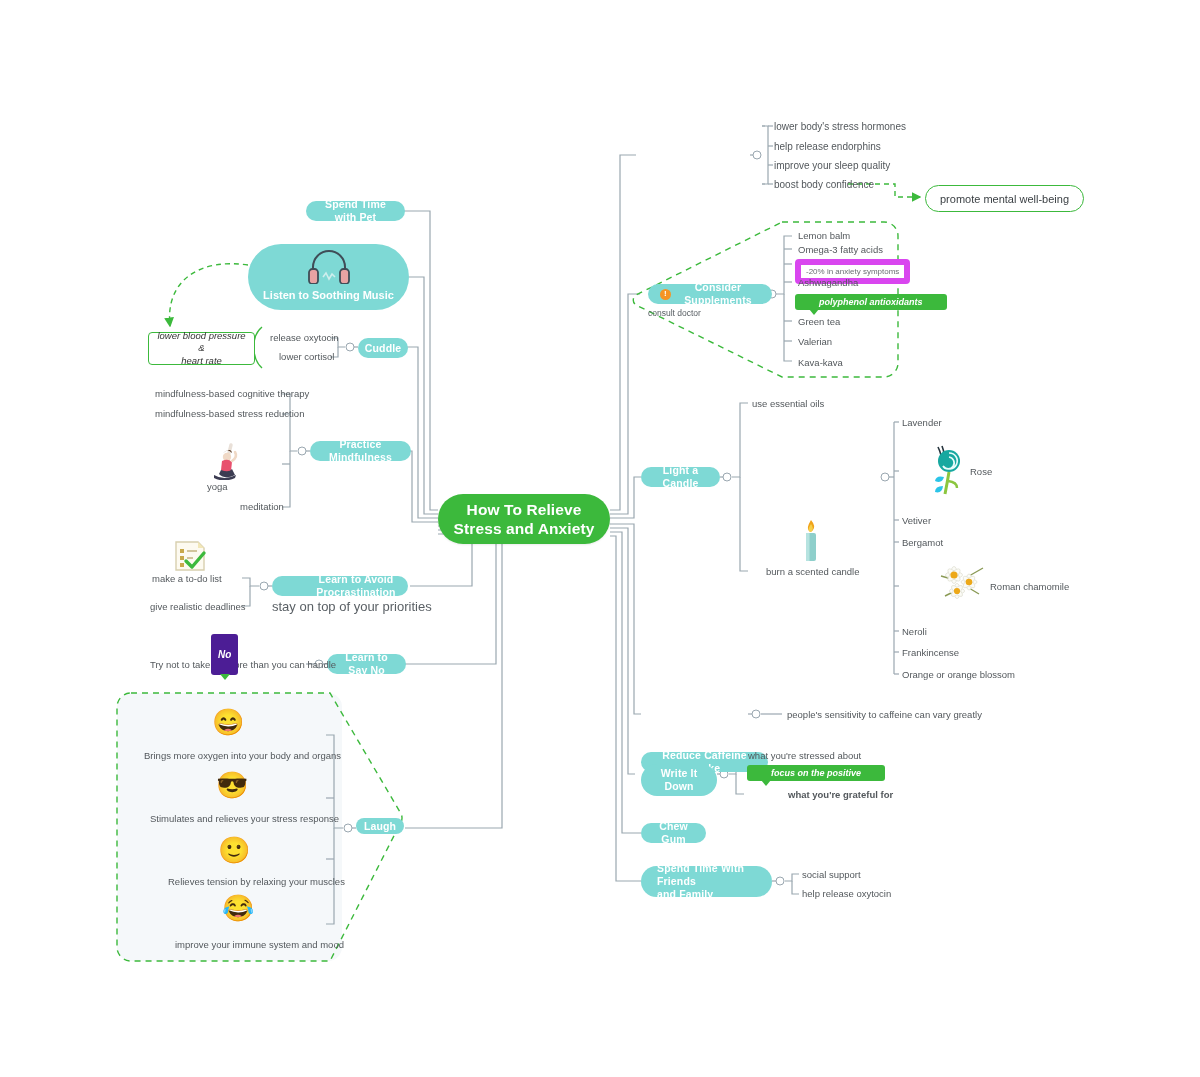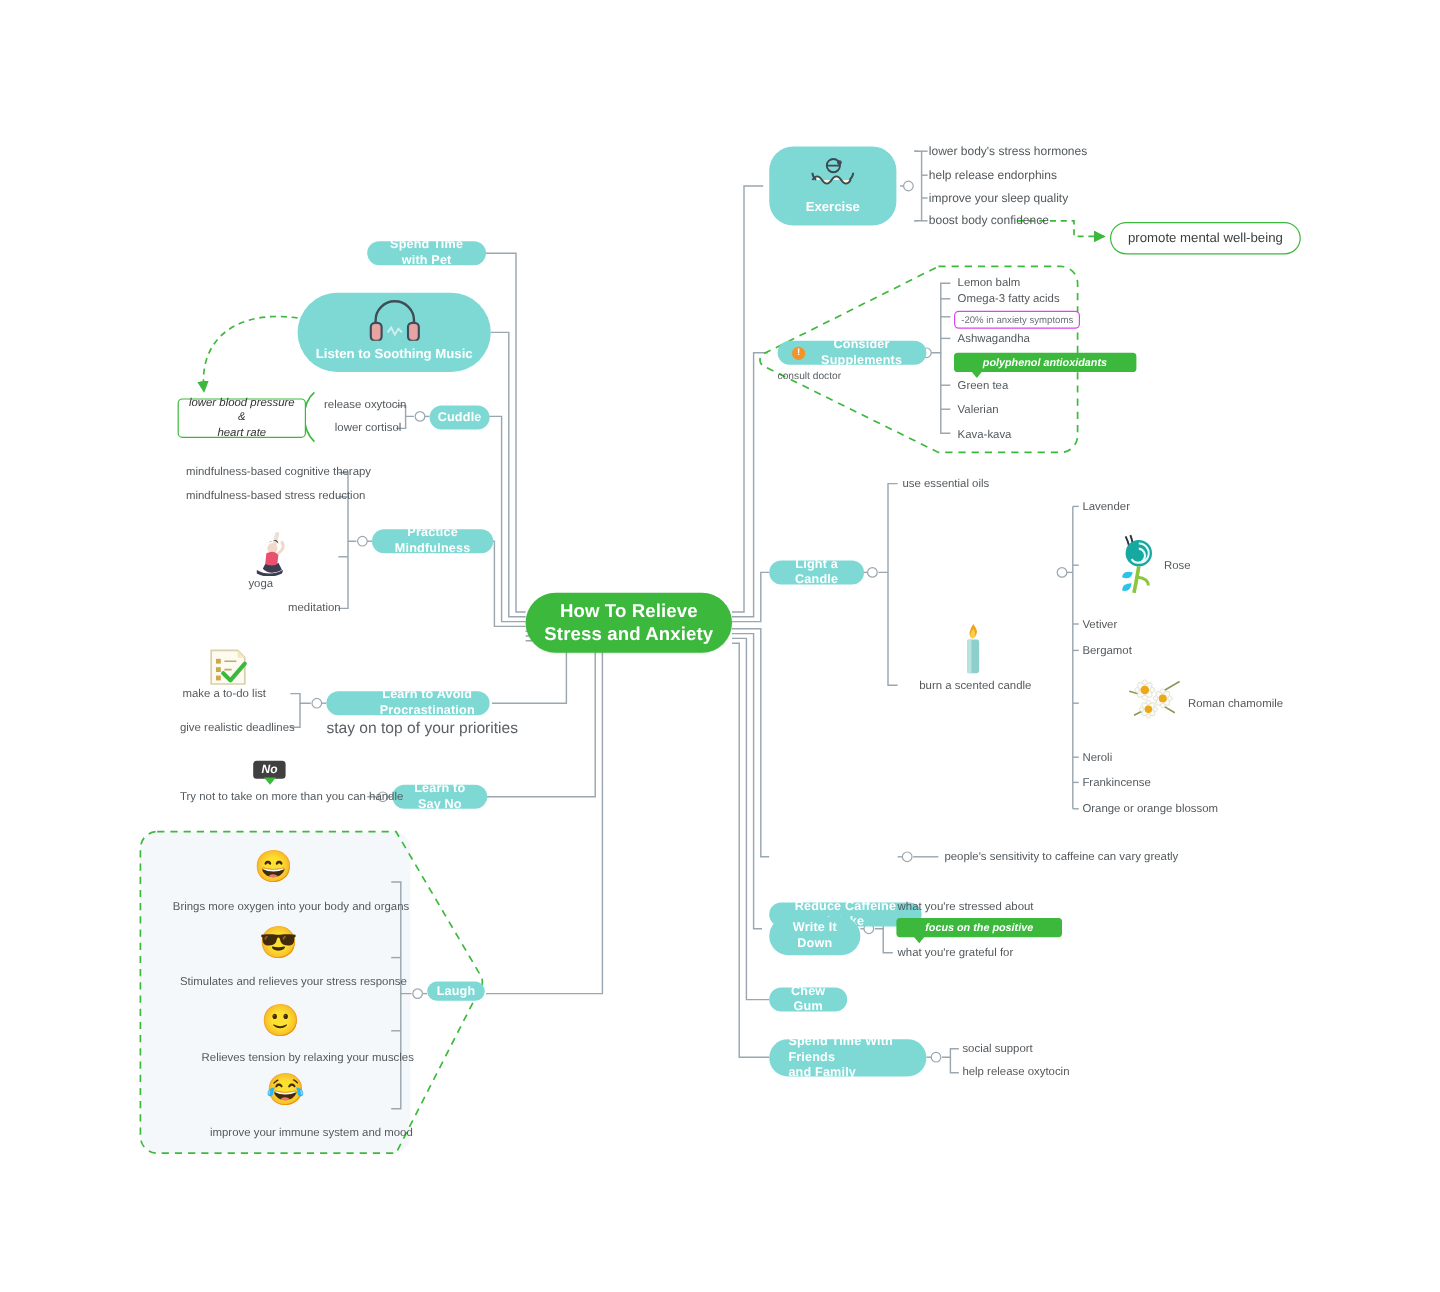--- a/index.html
+++ b/index.html
@@ -35,21 +35,21 @@
   .bigpill .glyph{flex:1;display:flex;align-items:center;justify-content:center;}
 
   
   .leaf{position:absolute;font-size:9.5px;color:#53585c;white-space:nowrap;line-height:1.3;}
   .leaf.big{font-size:10px;}
   .leaf.c{text-align:center;}
 
   
   .note{
     position:absolute;font-size:8px;color:#6a6f73;white-space:nowrap;
-    background:#fff;border:1px solid #d946ef;border-radius:4px;padding:2px 5px;
+    background:#fff;border:6px solid #d946ef;border-radius:4px;padding:2px 5px;
   }
   
   .callout{
     position:absolute;background:#3cb93c;color:#fff;font-size:9px;font-weight:bold;
     font-style:italic;padding:3px 24px;border-radius:3px;white-space:nowrap;
   }
   .callout:after{
     content:"";position:absolute;left:14px;bottom:-5px;width:0;height:0;
     border-left:5px solid transparent;border-right:5px solid transparent;
     border-top:6px solid #3cb93c;
@@ -63,22 +63,22 @@
   .gpill{
     position:absolute;border:1.4px solid #3cb93c;border-radius:999px;color:#3a3f43;
     font-size:11px;display:flex;align-items:center;justify-content:center;
     background:#fff;white-space:nowrap;padding:0 14px;
   }
   
   .region-fill{position:absolute;background:#f5f8fa;border-radius:14px;}
 
   .emoji{position:absolute;text-align:center;line-height:1;}
   .badge-no{
-    position:absolute;background:#404040;color:#fff;font-size:10px;font-weight:bold;
-    font-style:italic;padding:2px 7px;border-radius:3px;
+    position:absolute;background:#4c1d95;color:#fff;font-size:10px;font-weight:bold;
+    font-style:italic;padding:15px 7px;border-radius:3px;
   }
   .badge-no:after{
     content:"";position:absolute;left:9px;bottom:-5px;width:0;height:0;
     border-left:5px solid transparent;border-right:5px solid transparent;
     border-top:6px solid #3cb93c;
   }
   .warn-dot{
     width:11px;height:11px;border-radius:50%;background:#f59425;color:#fff;
     font-size:8px;font-weight:bold;display:flex;align-items:center;justify-content:center;
     margin-right:5px;flex:0 0 auto;line-height:1;
@@ -209,32 +209,20 @@
 
       <path d="M131 693 H330 L400 812 a10,10 0 0,1 0,12 L330 961 H131 a14,14 0 0,1 -14,-14 V707 a14,14 0 0,1 14,-14 Z"></path>
     </g>
   </svg>
 
   <div class="node central" style="left:438px;top:494px;width:172px;height:50px;">
     <span style="white-space:pre-line;">How To Relieve
 Stress and Anxiety</span>
   </div>
 
-  <div class="node bigpill sq" style="left:641px;top:122px;width:106px;height:66px;">
-    <span class="glyph">
-      <svg width="42" height="30" viewBox="0 0 42 30">
-        <circle cx="21.5" cy="8" r="5.5" fill="none" stroke="#3c4a55" stroke-width="1.6"></circle>
-        <path d="M16 8 h11" stroke="#3c4a55" stroke-width="1.6"></path>
-        <circle cx="26.5" cy="5.5" r="2" fill="#3c4a55"></circle>
-        <path d="M4 20 q4,-6 8,0 q4,6 8,0 q4,-6 8,0 q4,6 8,0" fill="#fdf6d8" stroke="#3c4a55" stroke-width="1.6"></path>
-        <path d="M7 20 q-3,-3 -3,-6 M35 20 q3,-3 3,-6" fill="none" stroke="#3c4a55" stroke-width="1.6"></path>
-      </svg>
-    </span>
-    <span>Exercise</span>
-  </div>
   <div class="leaf big" style="left:774px;top:120px;">lower body's stress hormones</div>
   <div class="leaf big" style="left:774px;top:140px;">help release endorphins</div>
   <div class="leaf big" style="left:774px;top:159px;">improve your sleep quality</div>
   <div class="leaf big" style="left:774px;top:178px;">boost body confidence</div>
   <div class="gpill" style="left:925px;top:185px;width:129px;height:25px;">promote mental well-being</div>
 
   <div class="node pill icoleft" style="left:648px;top:284px;width:124px;height:20px;">
     <span class="warn-dot">!</span>
     <span>Consider Supplements</span>
   </div>
@@ -318,21 +306,21 @@
   <div class="node pill" style="left:641px;top:720px;width:127px;height:20px;margin-top:32px;">
     <span>Reduce Caffeine Intake</span>
   </div>
   <div class="leaf" style="left:787px;top:709px;">people's sensitivity to caffeine can vary greatly</div>
 
   <div class="node pill" style="left:641px;top:764px;width:76px;height:32px;">
     <span>Write It Down</span>
   </div>
   <div class="leaf" style="left:748px;top:750px;">what you're stressed about</div>
   <div class="callout" style="left:747px;top:765px;">focus on the positive</div>
-  <div class="leaf" style="left:748px;top:789px;">what you're grateful for</div>
+  <div class="leaf" style="left:788px;top:789px;font-weight:bold;">what you're grateful for</div>
 
   <div class="node pill" style="left:641px;top:823px;width:65px;height:20px;">
     <span>Chew Gum</span>
   </div>
 
   <div class="node pill two-line" style="left:641px;top:866px;width:131px;height:31px;">
     <span style="white-space:pre-line;text-align:left;width:100%;padding-left:4px;">Spend Time With Friends
 and Family</span>
   </div>
   <div class="leaf" style="left:802px;top:869px;">social support</div>

